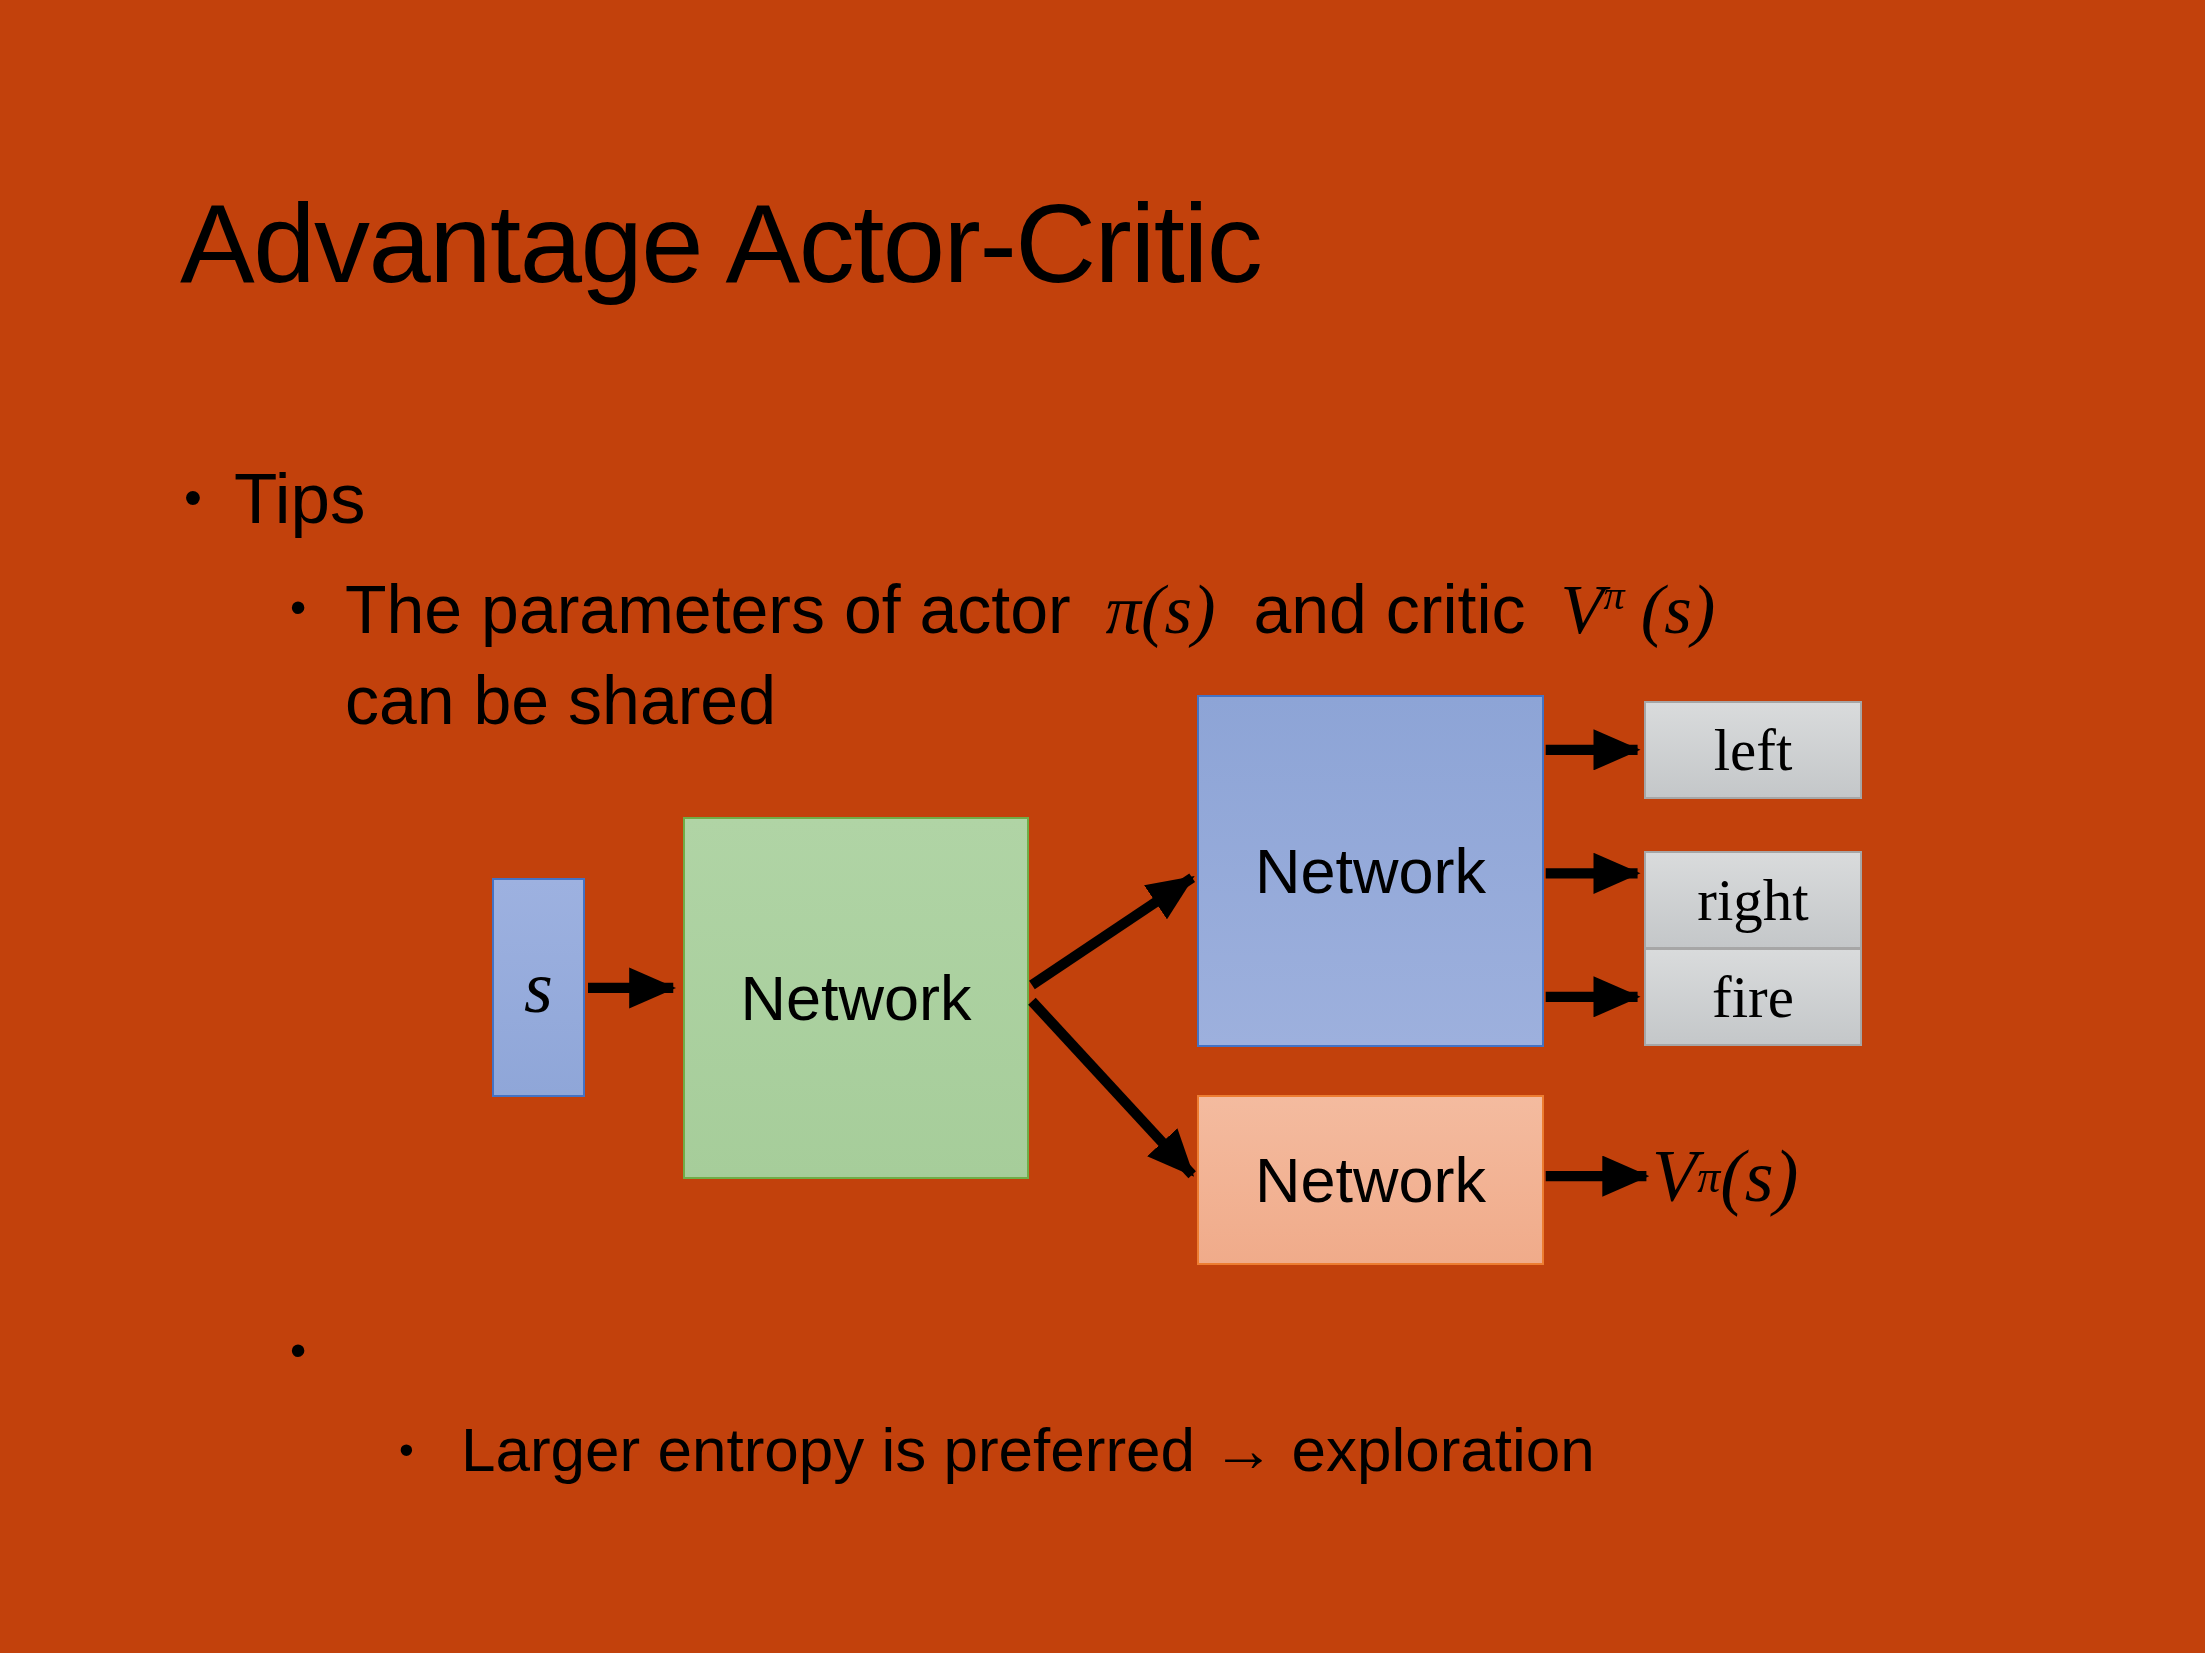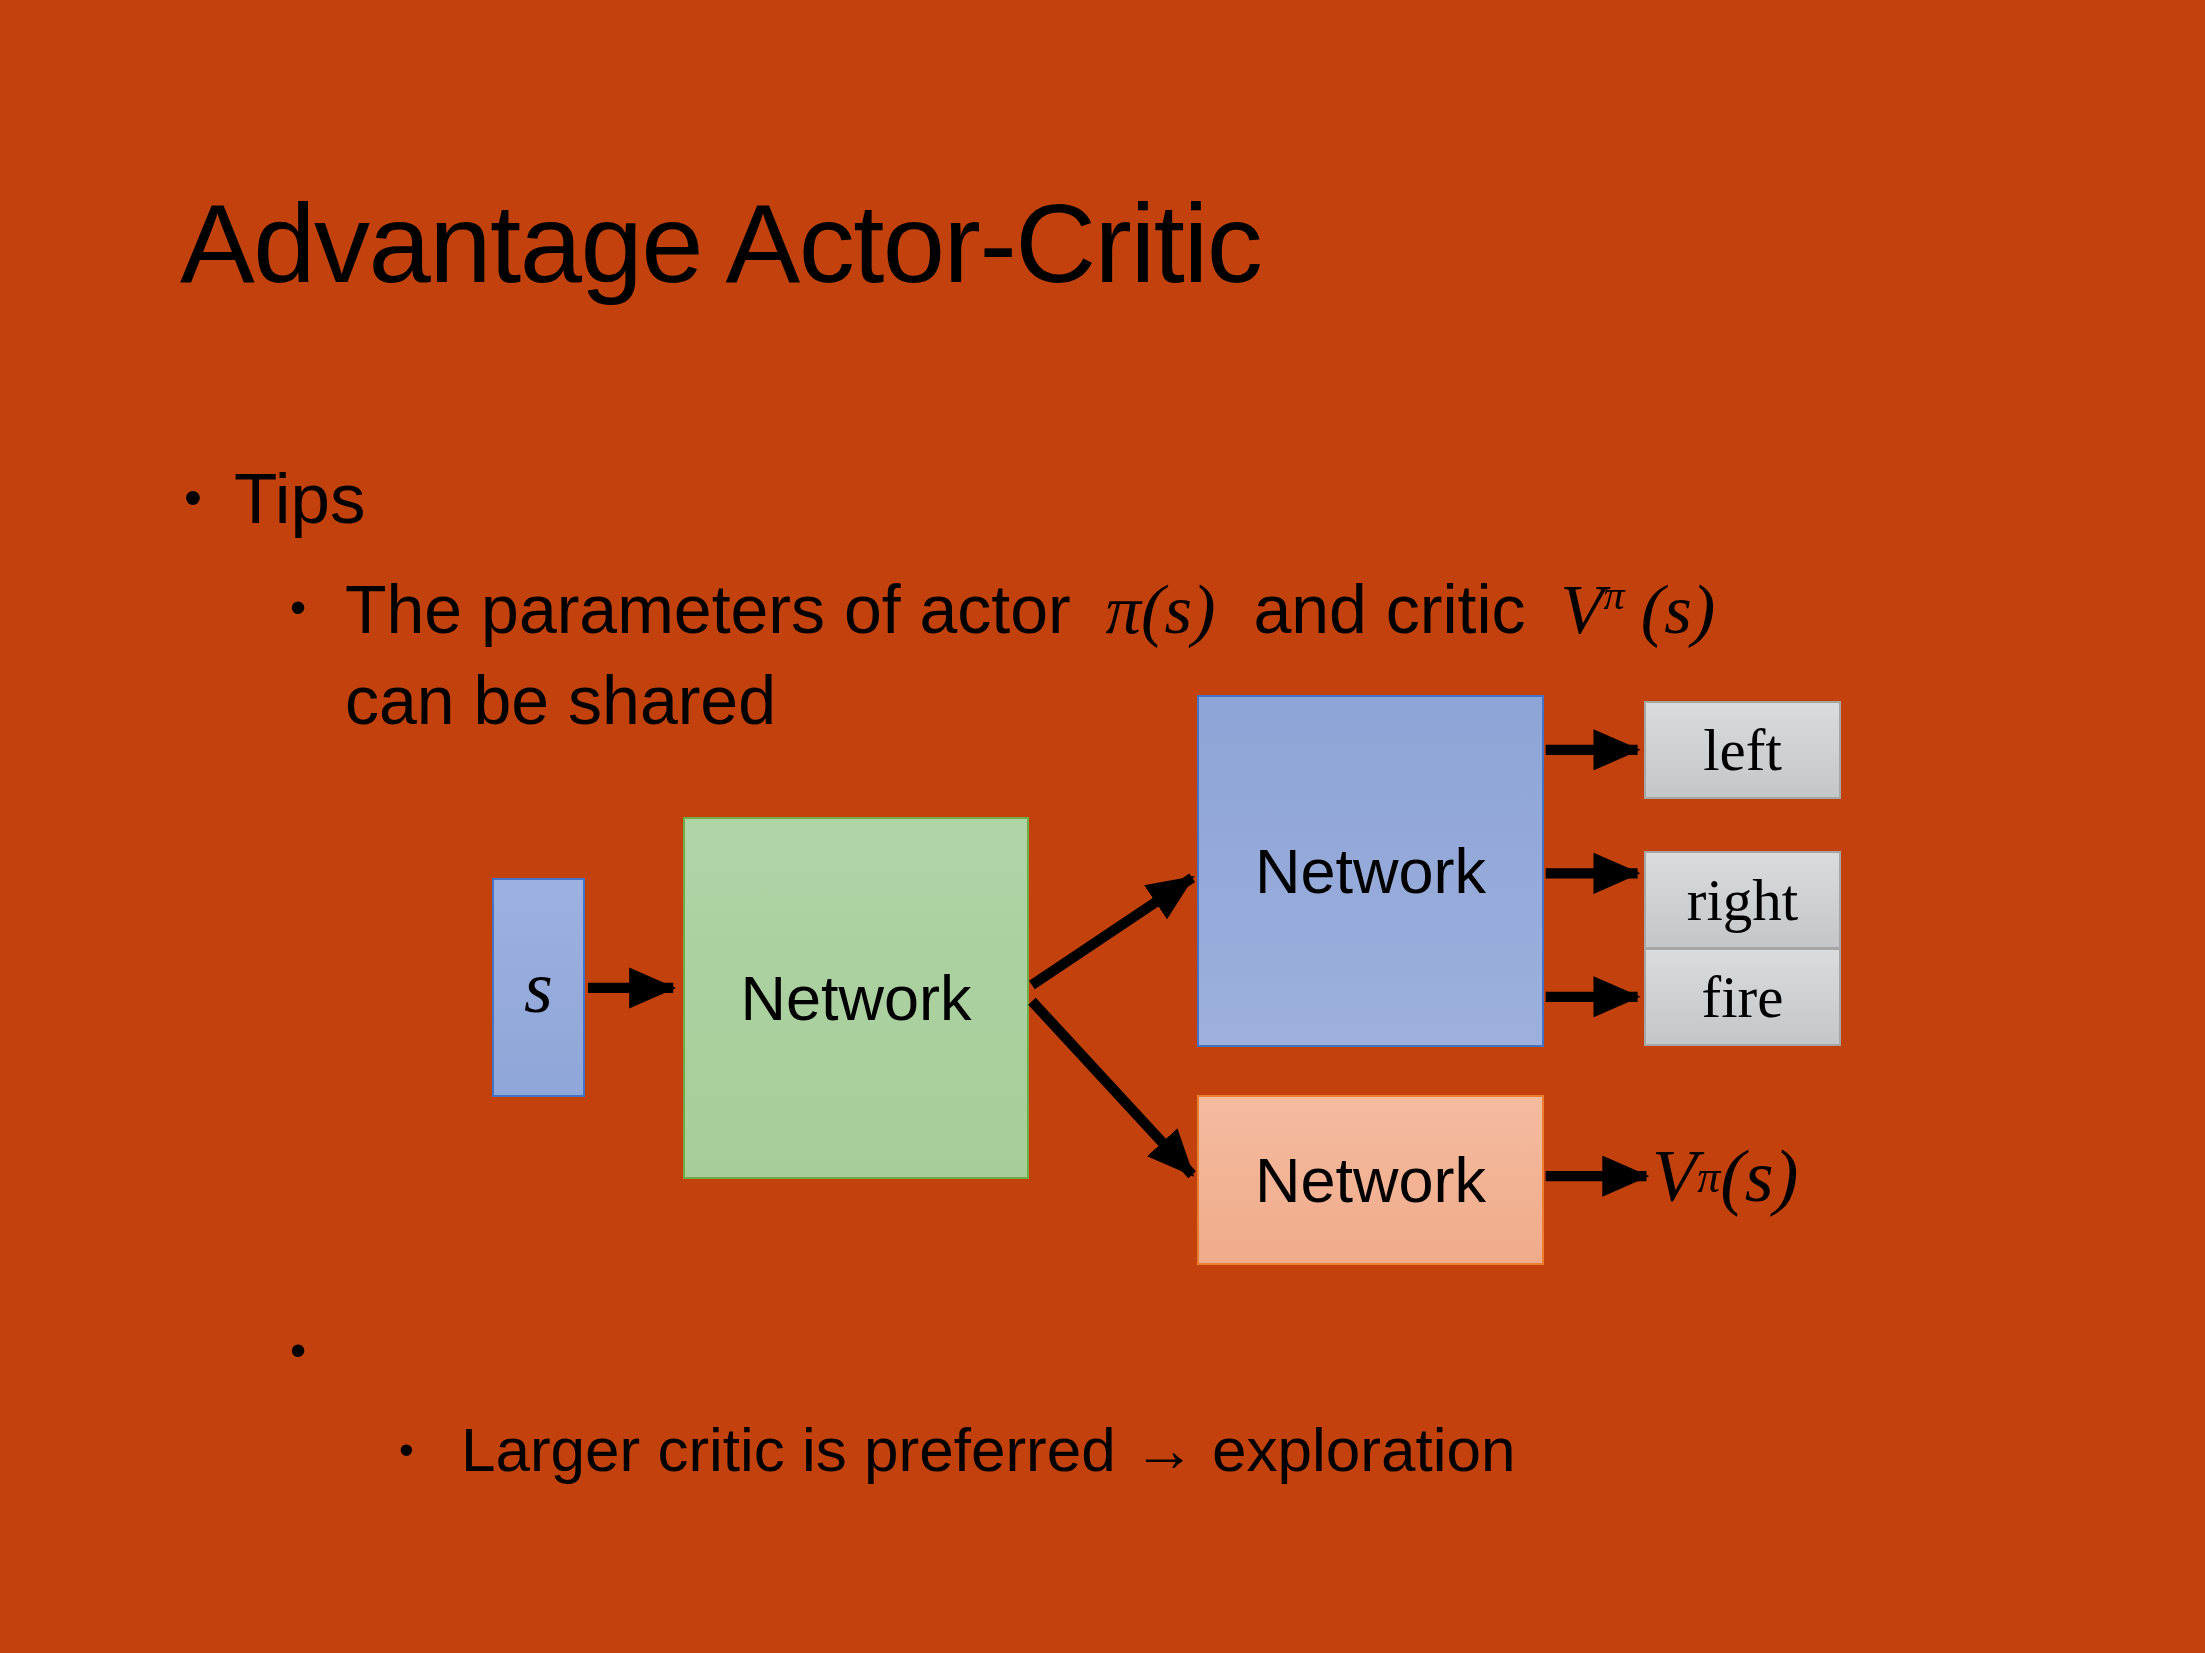--- a/index.html
+++ b/index.html
@@ -55,21 +55,21 @@
     border:2.2px solid #4472c4;
     font-size:63px;
   }
   .box-critic{
     left:1197px;top:1095px;width:347px;height:170px;
     background:linear-gradient(180deg,#f4bb9f 0%,#f0ab8a 100%);
     border:2.2px solid #ed7d31;
     font-size:63px;
   }
   .box-action{
-    left:1644px;width:197px;height:98px;
+    left:1644px;width:218px;height:98px;
     background:linear-gradient(180deg,#d9dbdc 0%,#c4c7c9 100%);
     border:2.2px solid #a6a6a6;
     font-family:"Liberation Serif", serif;
     font-size:59px;
   }
   .box-action-left{top:701px;}
   .box-action-right{top:851px;}
   .box-action-fire{top:948px;}
   .value-out{
     left:1652px;top:1131px;height:91px;
@@ -144,17 +144,17 @@
     <line x1="2103" y1="1356" x2="2228" y2="1356" stroke="#000" stroke-width="14" marker-end="url(#ah)"></line>
     <line x1="2103" y1="1600" x2="2240" y2="1600" stroke="#000" stroke-width="14" marker-end="url(#ah)"></line>
   </svg>
 
   <div class="abs row b2-row">
     <span class="bullet">•</span>
   </div>
 
   <div class="abs row b3-row">
     <span class="bullet">•</span>
-    <span>Larger critic is preferred → exploration</span>
+    <span>Larger entropy is preferred → exploration</span>
   </div>
 
 </div>
 
 
 </body></html>

